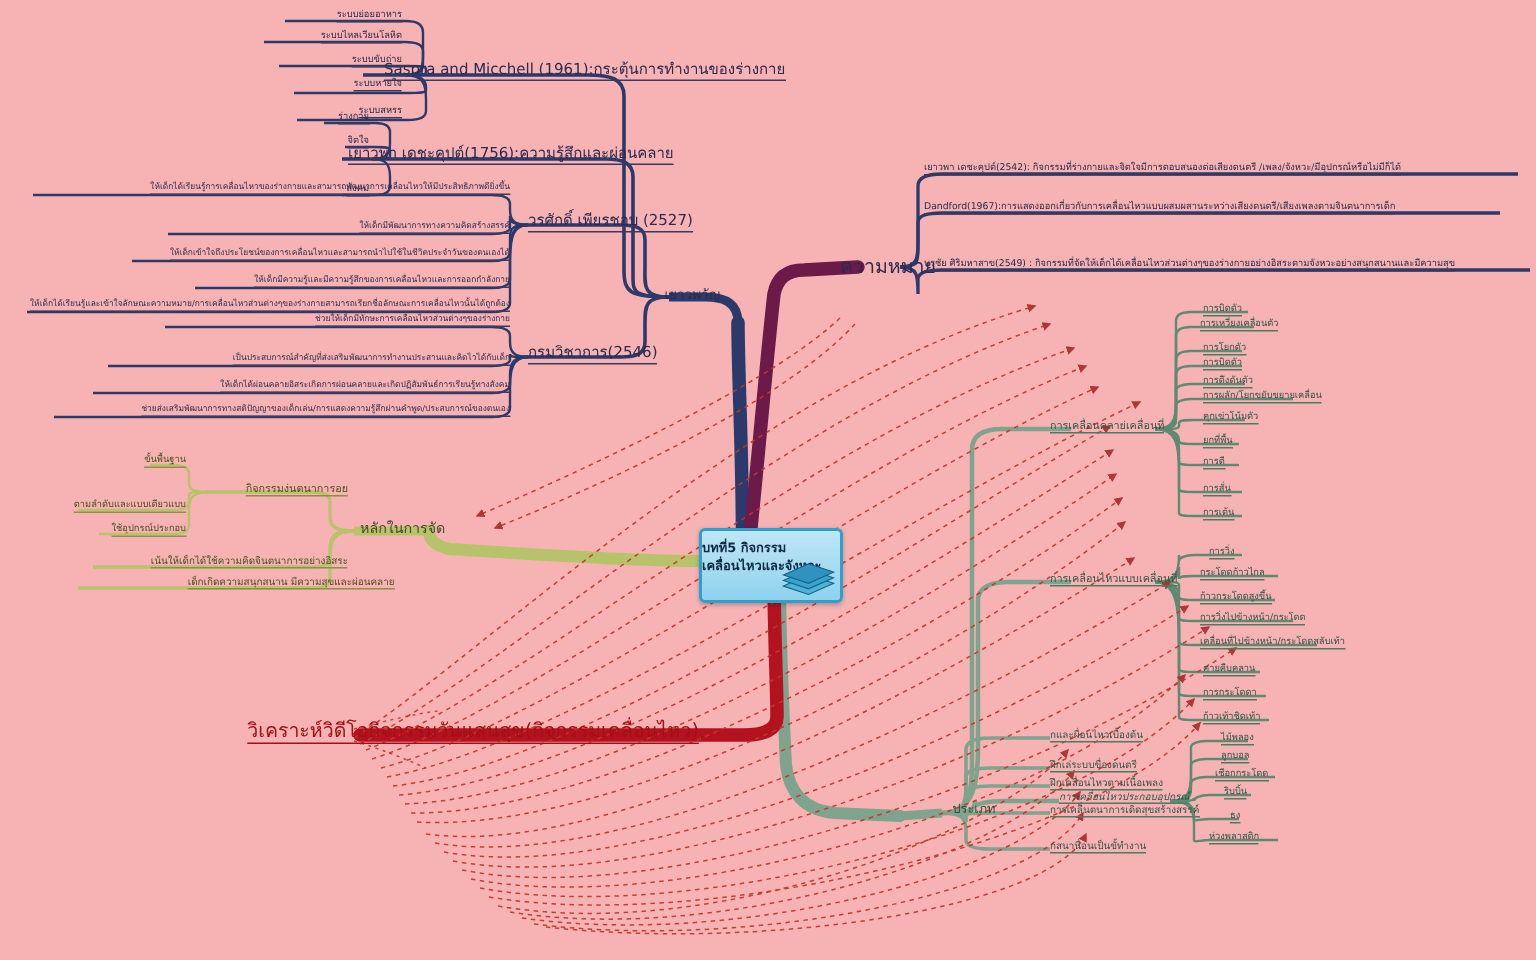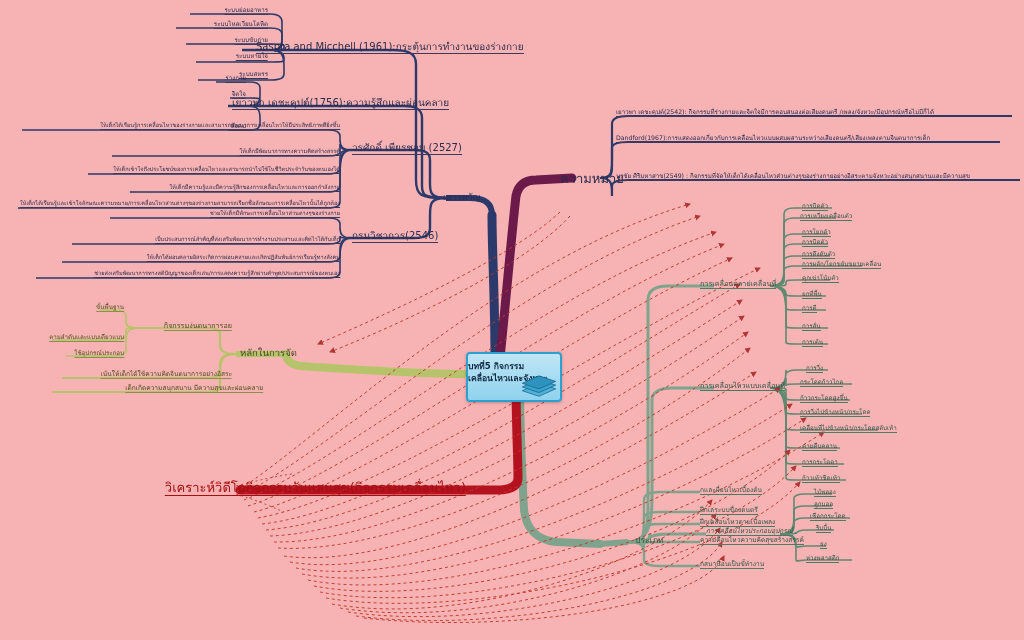--- a/index.html
+++ b/index.html
@@ -260,21 +260,21 @@
 <div class="node n6 ul-green teal-node" style="left:800px;top:395px;">ก้าวกระโดดสูงขึ้น</div>
 <div class="node n6 ul-green teal-node" style="left:800px;top:409px;">การวิ่งไปข้างหน้า/กระโดด</div>
 <div class="node n6 ul-green teal-node" style="left:800px;top:425px;">เคลื่อนที่ไปข้างหน้า/กระโดดสลับเท้า</div>
 <div class="node n6 ul-green teal-node" style="left:802px;top:443px;">ค่ายคืบคลาน</div>
 <div class="node n6 ul-green teal-node" style="left:802px;top:459px;">การกระโดดา</div>
 <div class="node n6 ul-green teal-node" style="left:802px;top:475px;">ก้าวเท้าชิดเท้า</div>
 
 <div class="node n65 ul-green teal-node" style="left:700px;top:487px;">กและผื่อนไหวเบื้องต้น</div>
 <div class="node n65 ul-green teal-node" style="left:700px;top:507px;">ฝึกเล่ระบบขื่องดนตรี</div>
 <div class="node n65 ul-green teal-node" style="left:700px;top:519px;">ฝึกเคลื่อนไหวตามเนื้อเพลง</div>
-<div class="node n65 ul-green teal-node" style="left:700px;top:537px;">ความคื่อนไหวความคิดสุขสร้างสรรค์</div>
+<div class="node n65 ul-green teal-node" style="left:700px;top:537px;">การเคลื่นตนาการเดิดสุขสร้างสรรค์</div>
 <div class="node n65 ul-green teal-node" style="left:700px;top:561px;">กสนานื่อนเป็นขั้ทำงาน</div>
 
 <div class="node n65 ul-green teal-node" style="left:706px;top:528px;font-style:italic;">การเคลื่อนไหวประกอบอุปกรณ์</div>
 <div class="node n6 ul-green teal-node" style="left:814px;top:489px;">ไม้พลอง</div>
 <div class="node n6 ul-green teal-node" style="left:814px;top:501px;">ลูกบอล</div>
 <div class="node n6 ul-green teal-node" style="left:810px;top:513px;">เชือกกระโดด</div>
 <div class="node n6 ul-green teal-node" style="left:816px;top:525px;">ริบบิ้น</div>
 <div class="node n6 ul-green teal-node" style="left:820px;top:541px;">ธง</div>
 <div class="node n6 ul-green teal-node" style="left:806px;top:555px;">ห่วงพลาสติก</div>
 

